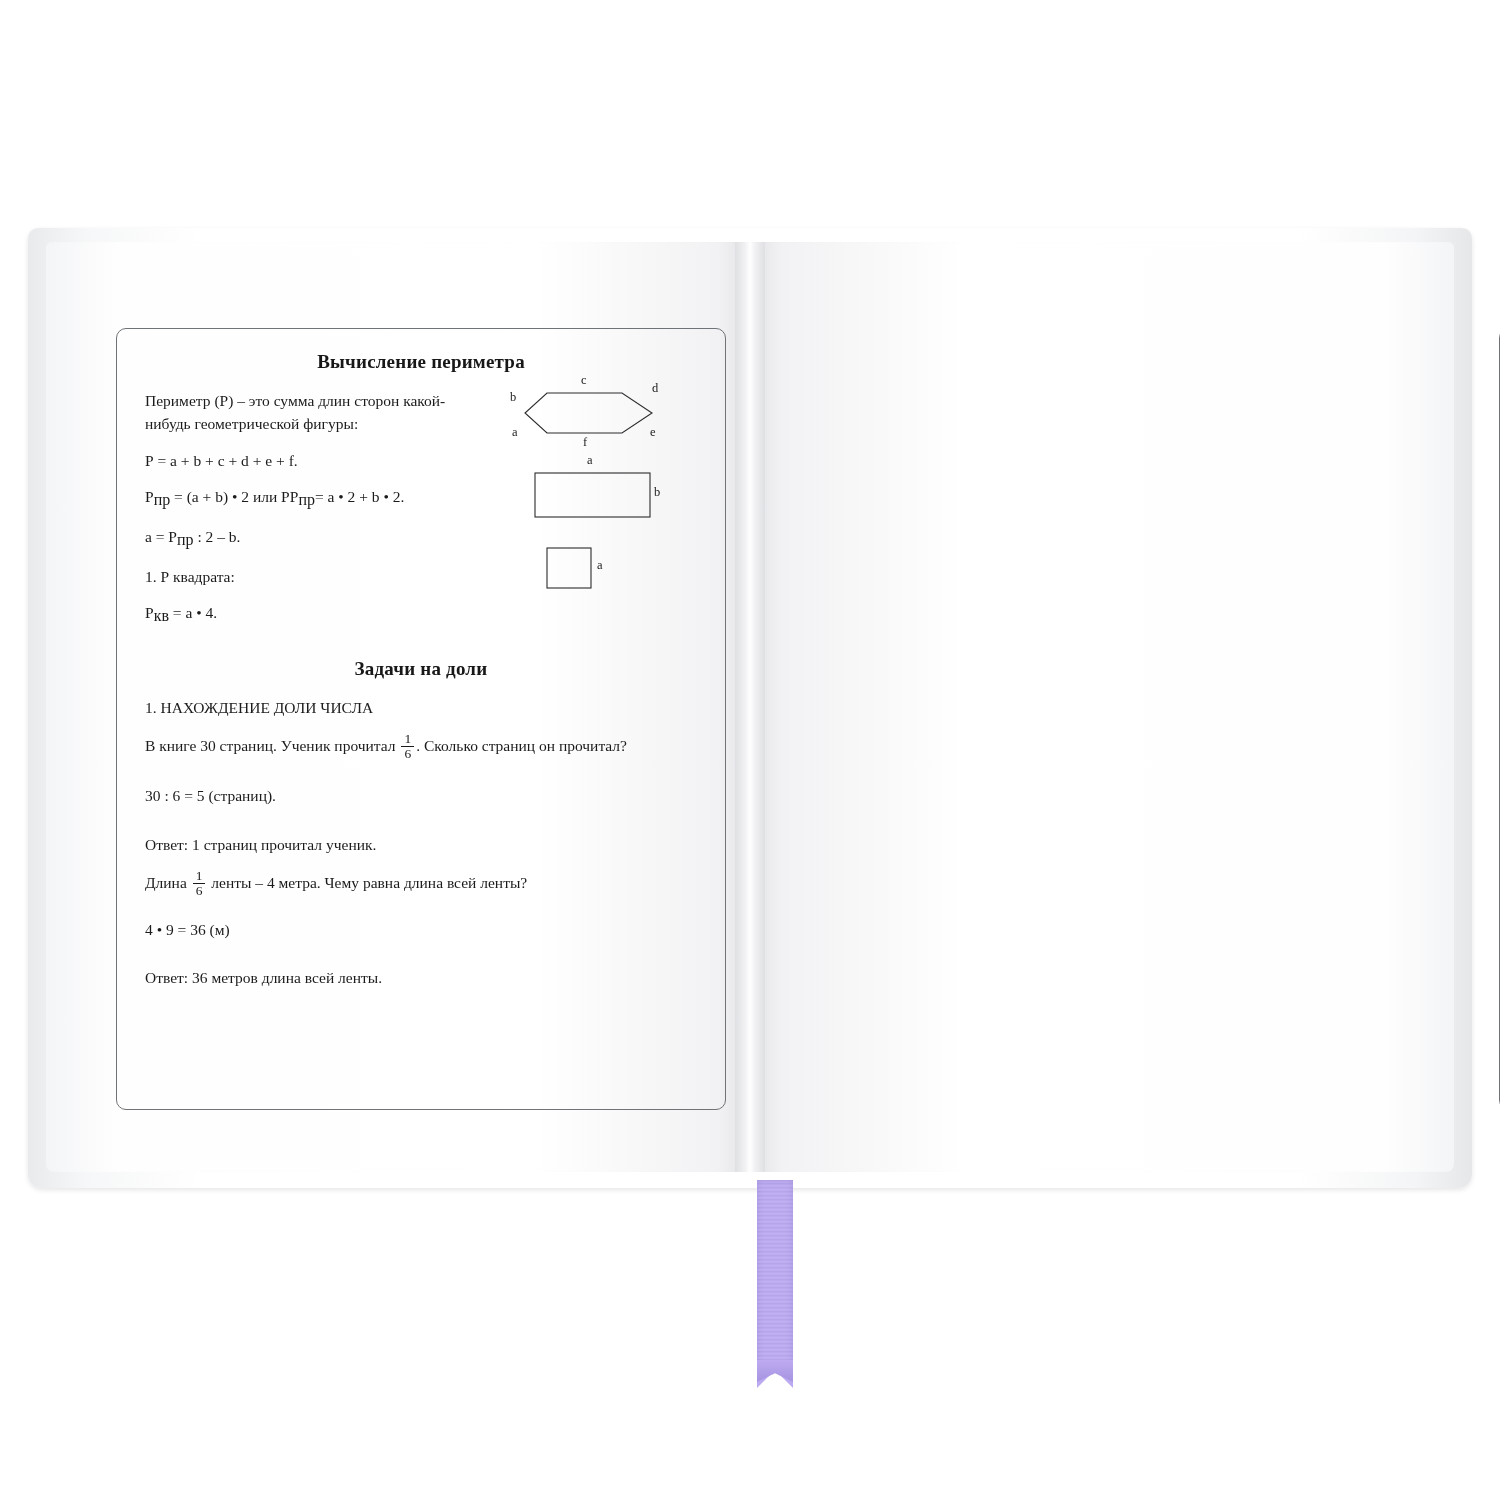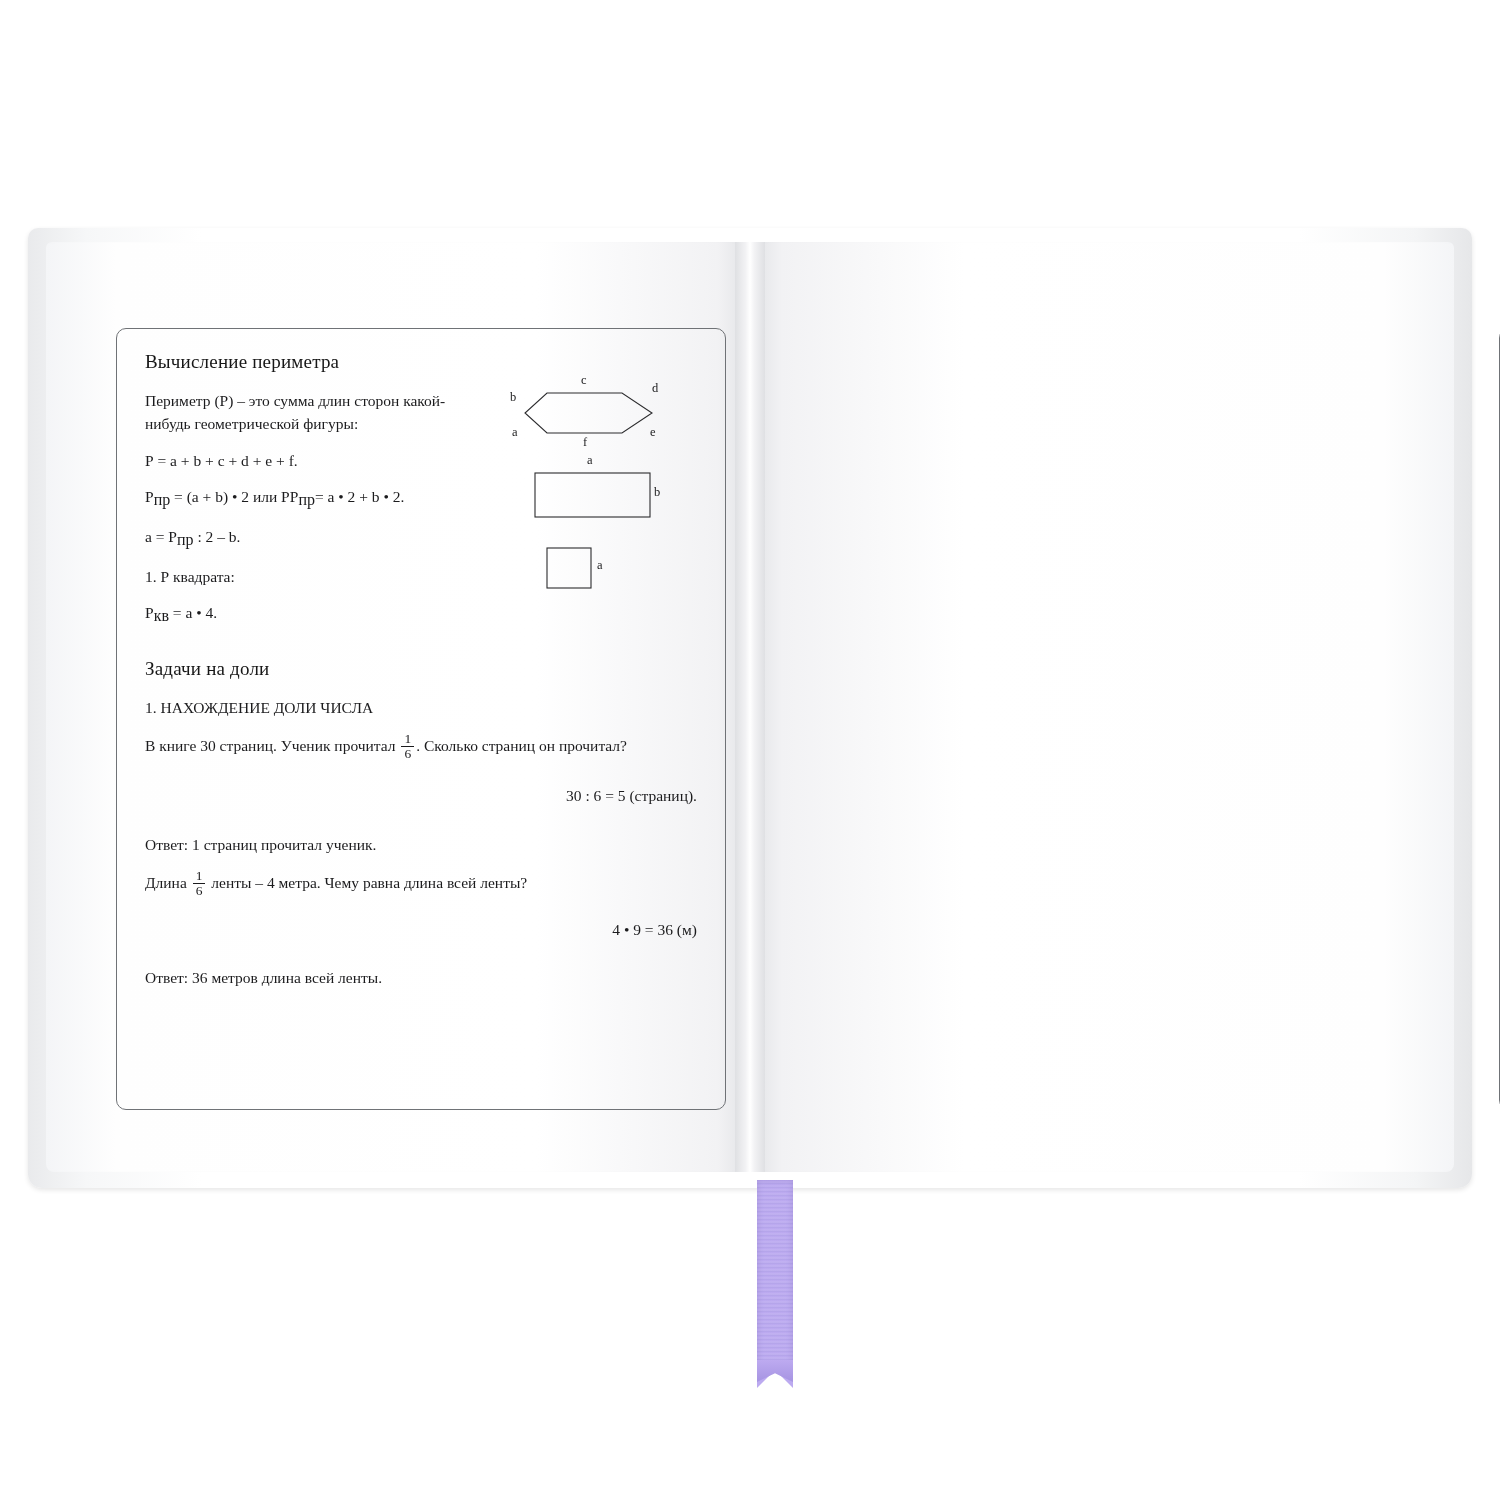--- a/index.html
+++ b/index.html
@@ -113,35 +113,36 @@
   .frame-right {
     left: 745px;
     top: 86px;
     width: 610px;
     height: 782px;
     padding: 22px 26px;
   }
 
   h2.sec {
     font-family: "Liberation Serif", serif;
-    font-weight: normal;
+    font-weight: bold;
     font-size: 19px;
     margin: 0 0 16px 0;
     color: #171717;
     letter-spacing: .2px;
+    text-align: center;
   }
   h2.sec.mt { margin-top: 30px; }
 
   p.tx {
     font-size: 15.5px;
     line-height: 1.5;
     margin: 0 0 13px 0;
     color: #1b1b1d;
   }
-  p.center { text-align: right; margin: 10px 0 12px 0; }
+  p.center { text-align: left; margin: 10px 0 12px 0; }
   .sub { font-size: 16px; vertical-align: -3px; }
 
   
   .frac {
     display: inline-block;
     vertical-align: -0.55em;
     text-align: center;
     font-size: 13.5px;
     line-height: 1.05;
     margin: 0 2px;

